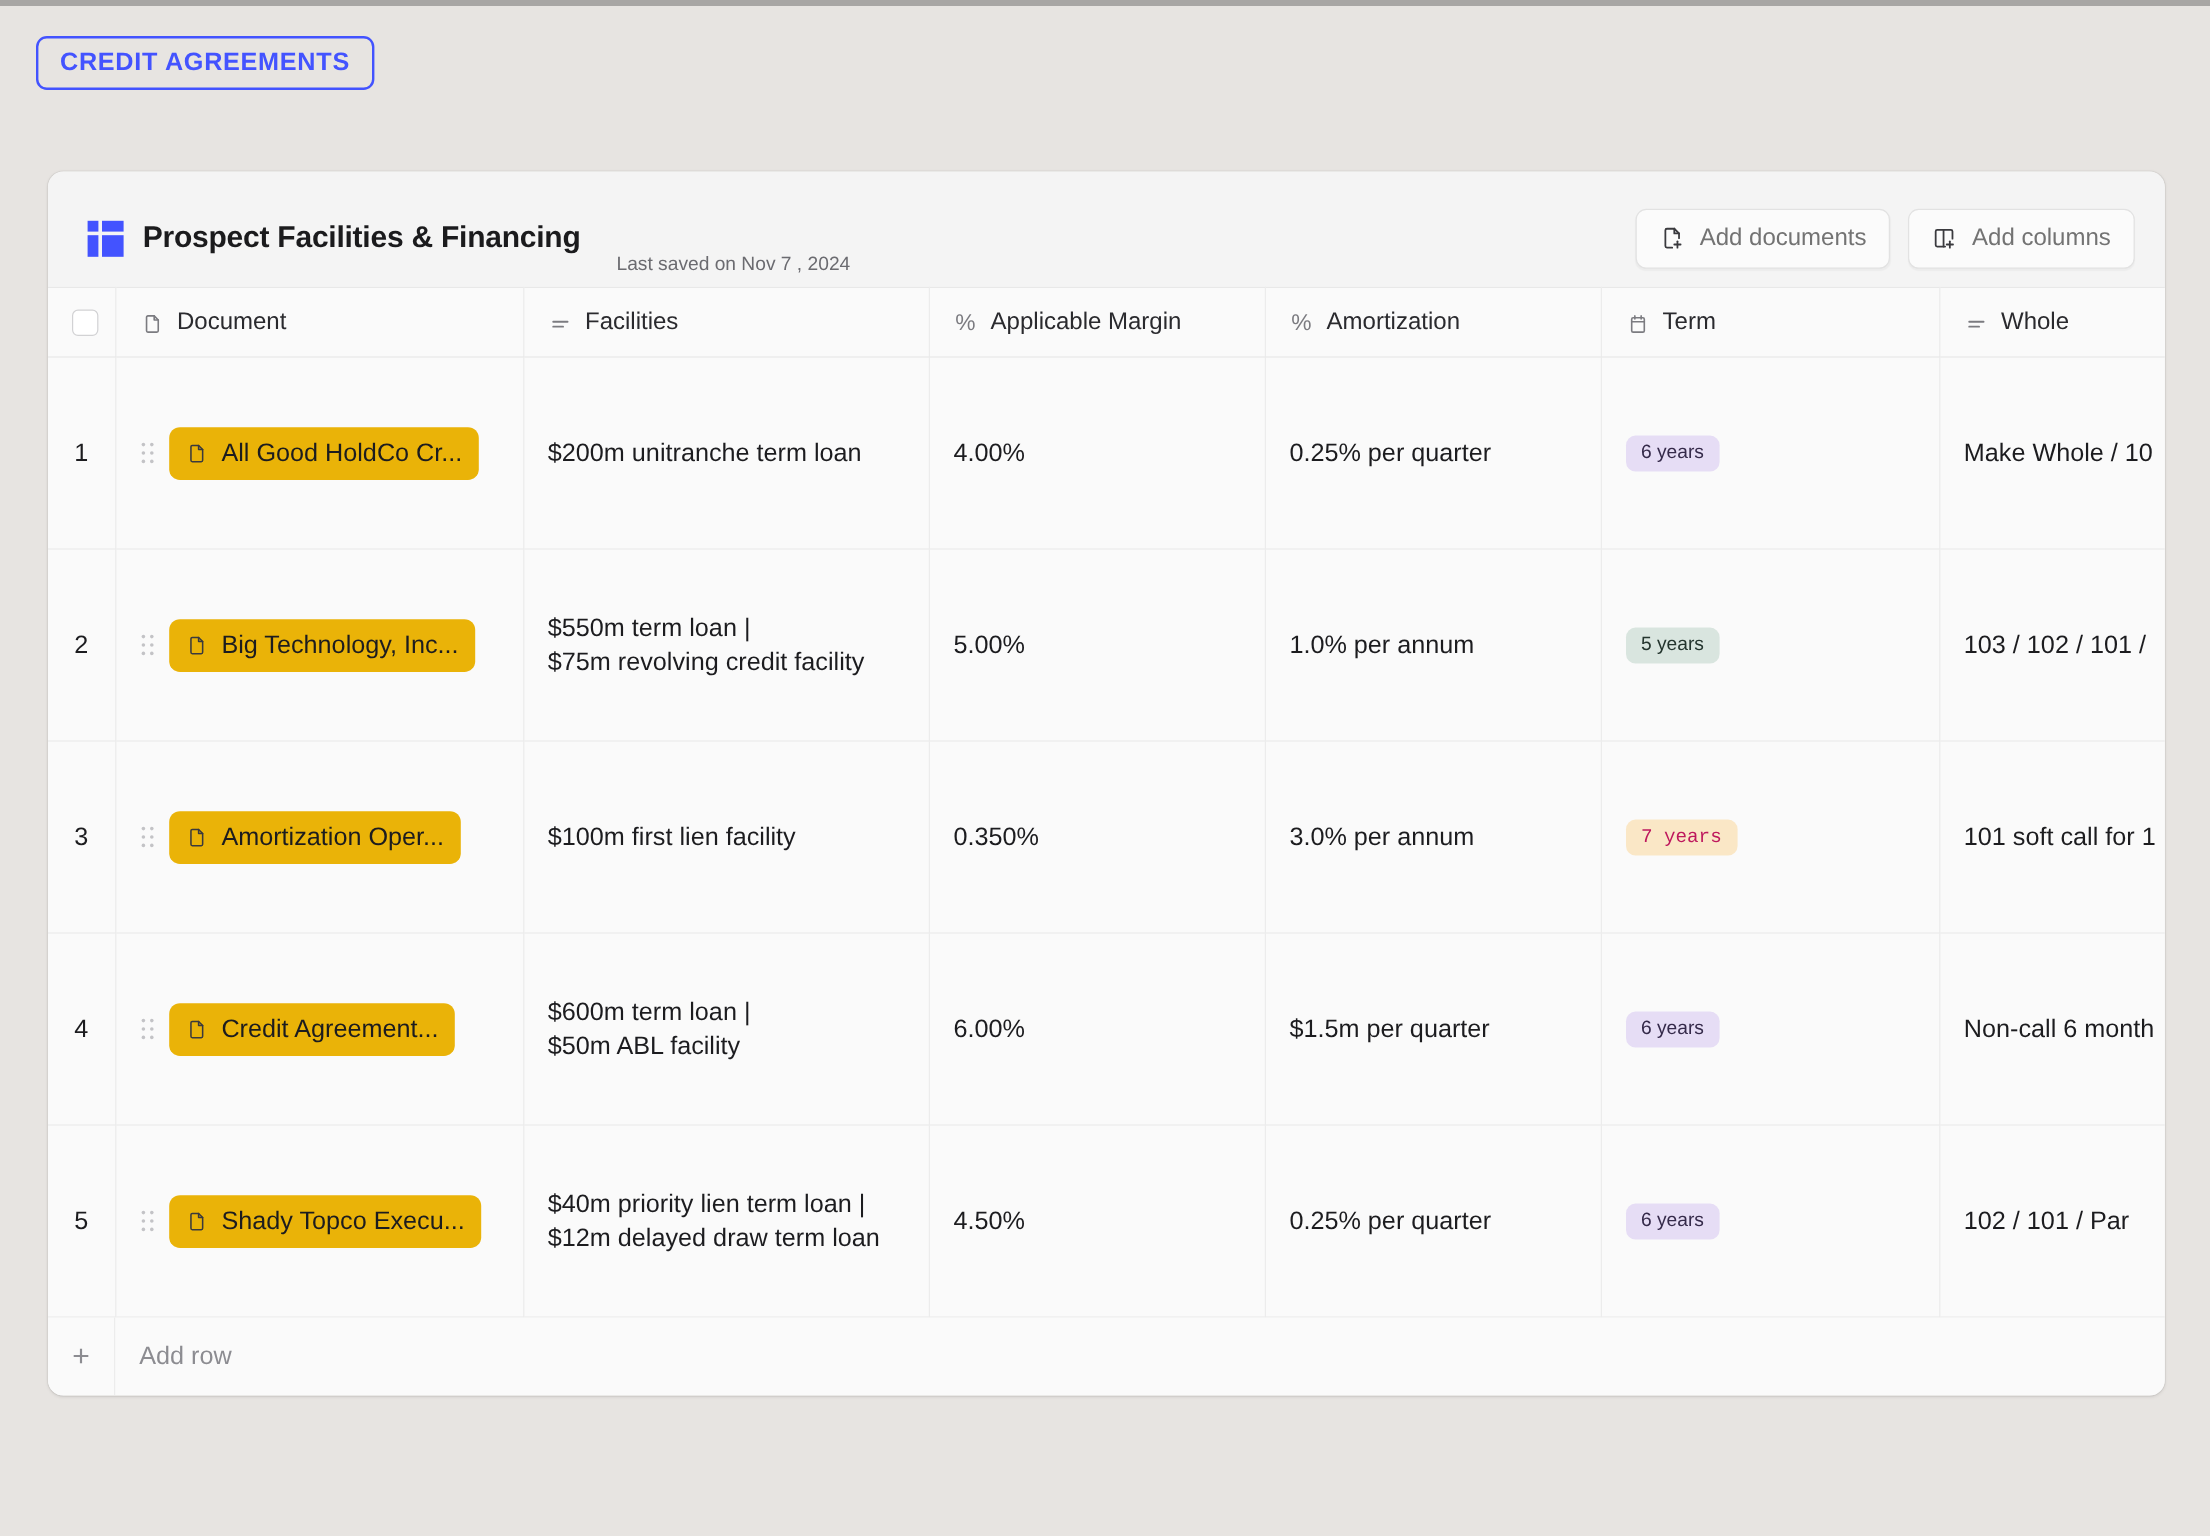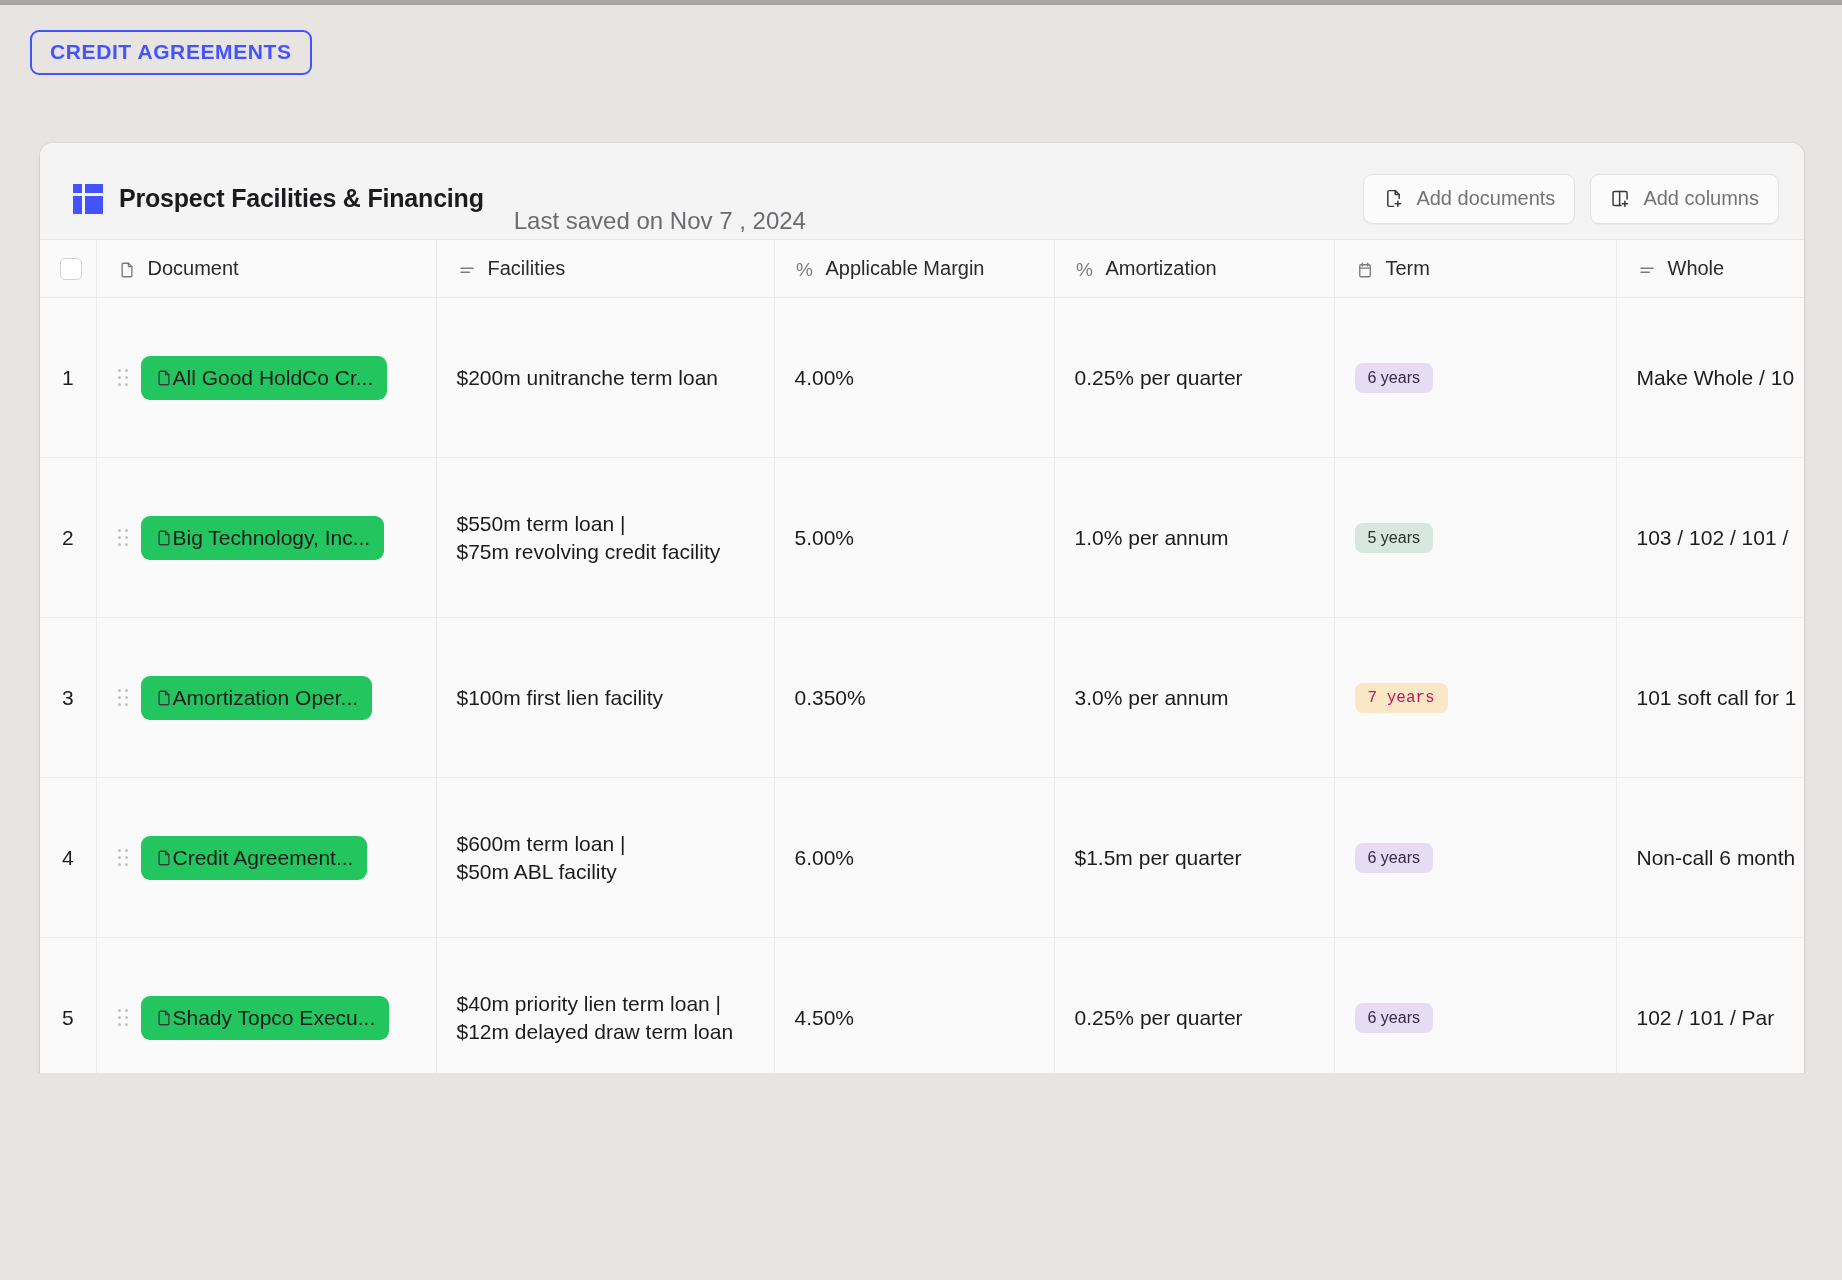--- a/index.html
+++ b/index.html
@@ -7,21 +7,21 @@
     margin: 0; padding: 0;
     width: 1842px; height: 1280px;
     background: #e7e4e1;
     font-family: "Liberation Sans", sans-serif;
     -webkit-font-smoothing: antialiased;
   }
   .topbar-line {
     position: absolute; top: 0; left: 0; width: 1842px; height: 5px;
     background: #a8a6a4;
   }
-  .page { position: relative; width: 1842px; height: 1073px; overflow: hidden; }
+  .page { position: relative; width: 1842px; height: 1280px; overflow: hidden; }
 
   
   .chip {
     position: absolute; top: 30px; left: 30px;
     border: 2px solid #4353ff;
     border-radius: 9px;
     padding: 9px 18px 11px;
     color: #4353ff;
     font-size: 21px;
     font-weight: bold;
@@ -54,21 +54,21 @@
   .logo .l1 { left: 0;    top: 0;  width: 9px;  height: 9px; }
   .logo .l2 { left: 12px; top: 0;  width: 18px; height: 9px; }
   .logo .l3 { left: 0;    top: 12px; width: 9px; height: 18px; }
   .logo .l4 { left: 12px; top: 12px; width: 18px; height: 18px; }
 
   .card-title {
     font-size: 25px; font-weight: bold; color: #1b1b1d;
     letter-spacing: -0.2px; white-space: nowrap;
   }
   .saved {
-    font-size: 24px; color: #6b6b70; margin-left: 30px; white-space: nowrap; margin-top: 44px;
+    font-size: 16px; color: #6b6b70; margin-left: 30px; white-space: nowrap; margin-top: 44px;
   }
   .head-actions { margin-left: auto; display: flex; gap: 15px; }
   .btn {
     display: inline-flex; align-items: center; gap: 12px;
     height: 50px; padding: 0 19px;
     background: #fbfbfb;
     border: 1px solid #e2e2e2;
     border-radius: 9px;
     font-size: 20px; color: #737373;
     box-shadow: 0 1px 1px rgba(0,0,0,0.035);
@@ -119,22 +119,22 @@
     border-right: 1px solid #ececec;
   }
   .doc-cell { display: flex; align-items: center; gap: 10px; padding-left: 0px; }
   .grip {
     width: 14px; height: 20px; flex: none;
     display: grid; grid-template-columns: repeat(2, 4px); grid-template-rows: repeat(3, 4px);
     gap: 3px 3px; align-content: center; justify-content: center;
   }
   .grip i { width: 3px; height: 3px; background: #c3c3c6; border-radius: 50%; display:block; }
   .doc-pill {
-    display: inline-flex; align-items: center; 
-    background: #22c55e; border-radius: 9px;
+    display: inline-flex; align-items: center; gap: 12px;
+    background: #eab308; border-radius: 9px;
     padding: 10px 14px; max-width: 268px;
     font-size: 21px; color: #1c1c1f; white-space: nowrap; overflow: hidden;
   }
   .doc-pill svg { flex: none; }
   .blue { color: #4353ff; }
   .facil { line-height: 1.33; }
   .badge {
     display: inline-block; border-radius: 8px; padding: 7px 13px;
     font-size: 16px; line-height: 1;
   }

